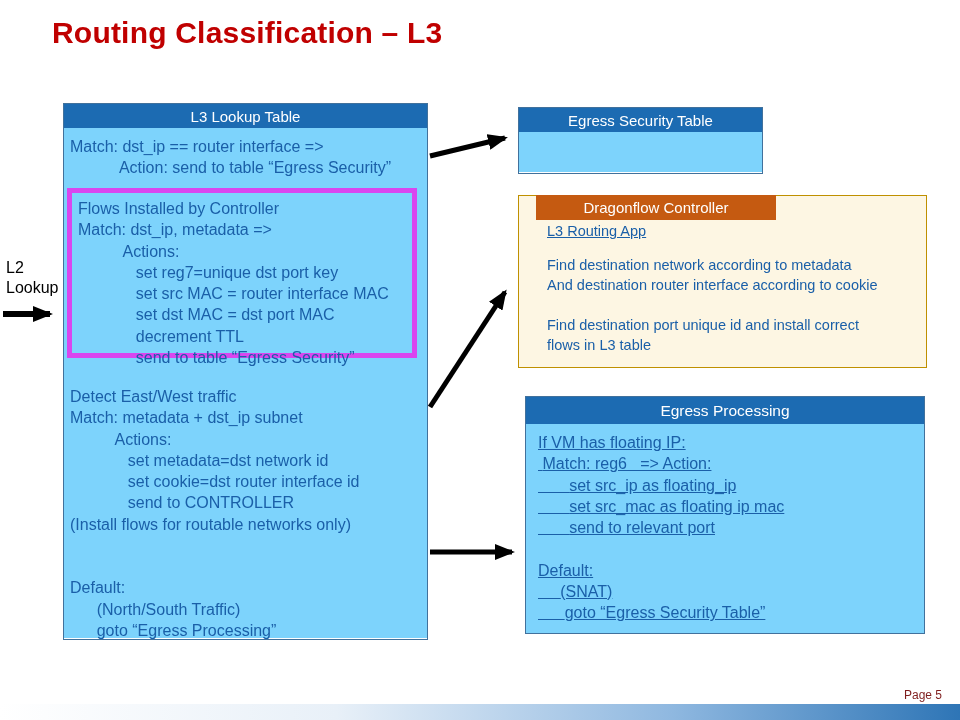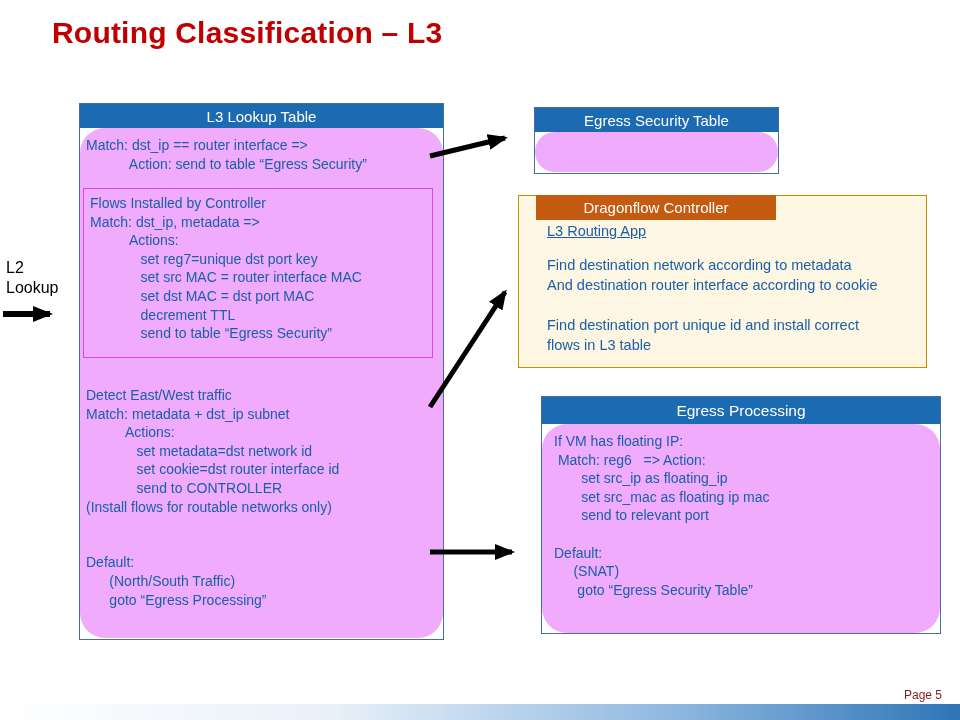--- a/index.html
+++ b/index.html
@@ -5,34 +5,34 @@
   html,body{margin:0;padding:0;background:#ffffff;}
   .slide{
     position:relative;width:960px;height:720px;background:#ffffff;
     font-family:"Liberation Sans", sans-serif;overflow:hidden;
   }
   .title{
     position:absolute;left:52px;top:16px;font-size:30px;font-weight:bold;
     color:#C00000;letter-spacing:0.2px;
   }
   .pre{white-space:pre-wrap;}
-  .box{position:absolute;box-sizing:border-box;border:1px solid #41719C;margin-left:16px;}
+  .box{position:absolute;box-sizing:border-box;border:1px solid #41719C;}
   .box-header{
     background:#1C6BB2;color:#ffffff;text-align:center;font-size:15px;
     padding:4px 0 3px 0;box-sizing:border-box;
   }
-  .box-body{background:#f0abfc;color:#1A5FA8;font-size:14px;line-height:1.33;border-radius:25px;}
+  .box-body{background:#7dd3fc;color:#1A5FA8;font-size:16px;line-height:1.33;}
 
   
   .l3-box{left:63px;top:103px;width:365px;height:537px;}
   .l3-body{position:relative;width:100%;height:calc(100% - 25px);}
   .l3-match{position:absolute;left:6px;top:8px;right:4px;}
   .l3-inner{
     position:absolute;left:3px;top:60px;width:350px;height:170px;
-    border:1px solid #d946ef;box-sizing:border-box;padding:5px 6px;
+    border:5px solid #d946ef;box-sizing:border-box;padding:5px 6px;
   }
   .l3-eastwest{position:absolute;left:6px;top:258px;right:4px;}
 
   
   .l2-label{position:absolute;left:6px;top:258px;font-size:16px;color:#000;line-height:1.25;}
 
   
   .egsec-box{left:518px;top:107px;width:245px;height:67px;}
   .egsec-body{width:100%;height:calc(100% - 25px);}
 
@@ -45,21 +45,21 @@
     position:absolute;left:17px;top:-1px;width:240px;height:25px;
     background:#C55A11;color:#fff;text-align:center;font-size:15px;
     line-height:25px;box-sizing:border-box;
   }
   .df-content{position:absolute;left:28px;top:25px;right:10px;color:#1A5FA8;font-size:14.5px;line-height:1.38;}
   .df-app{text-decoration:underline;display:inline-block;margin-bottom:14px;}
 
   
   .egp-box{left:525px;top:396px;width:400px;height:238px;}
   .egp-header{padding:5px 0 4px 0;font-size:15.5px;}
-  .egp-body{width:100%;height:calc(100% - 27px);padding:8px 16px 0 12px;box-sizing:border-box;}
+  .egp-body{width:100%;height:calc(100% - 27px);padding:8px 16px 0 12px;box-sizing:border-box;text-decoration:underline;}
 
   
   .arrows{position:absolute;left:0;top:0;pointer-events:none;}
 
   
   .page-label{position:absolute;right:18px;bottom:18px;font-size:12px;color:#7f1d1d;}
   .bottom-bar{
     position:absolute;left:0;bottom:0;width:100%;height:16px;
     background:linear-gradient(to right,#ffffff 0%,#e8f0f8 35%,#8FB8E0 70%,#2E75B6 100%);
   }

